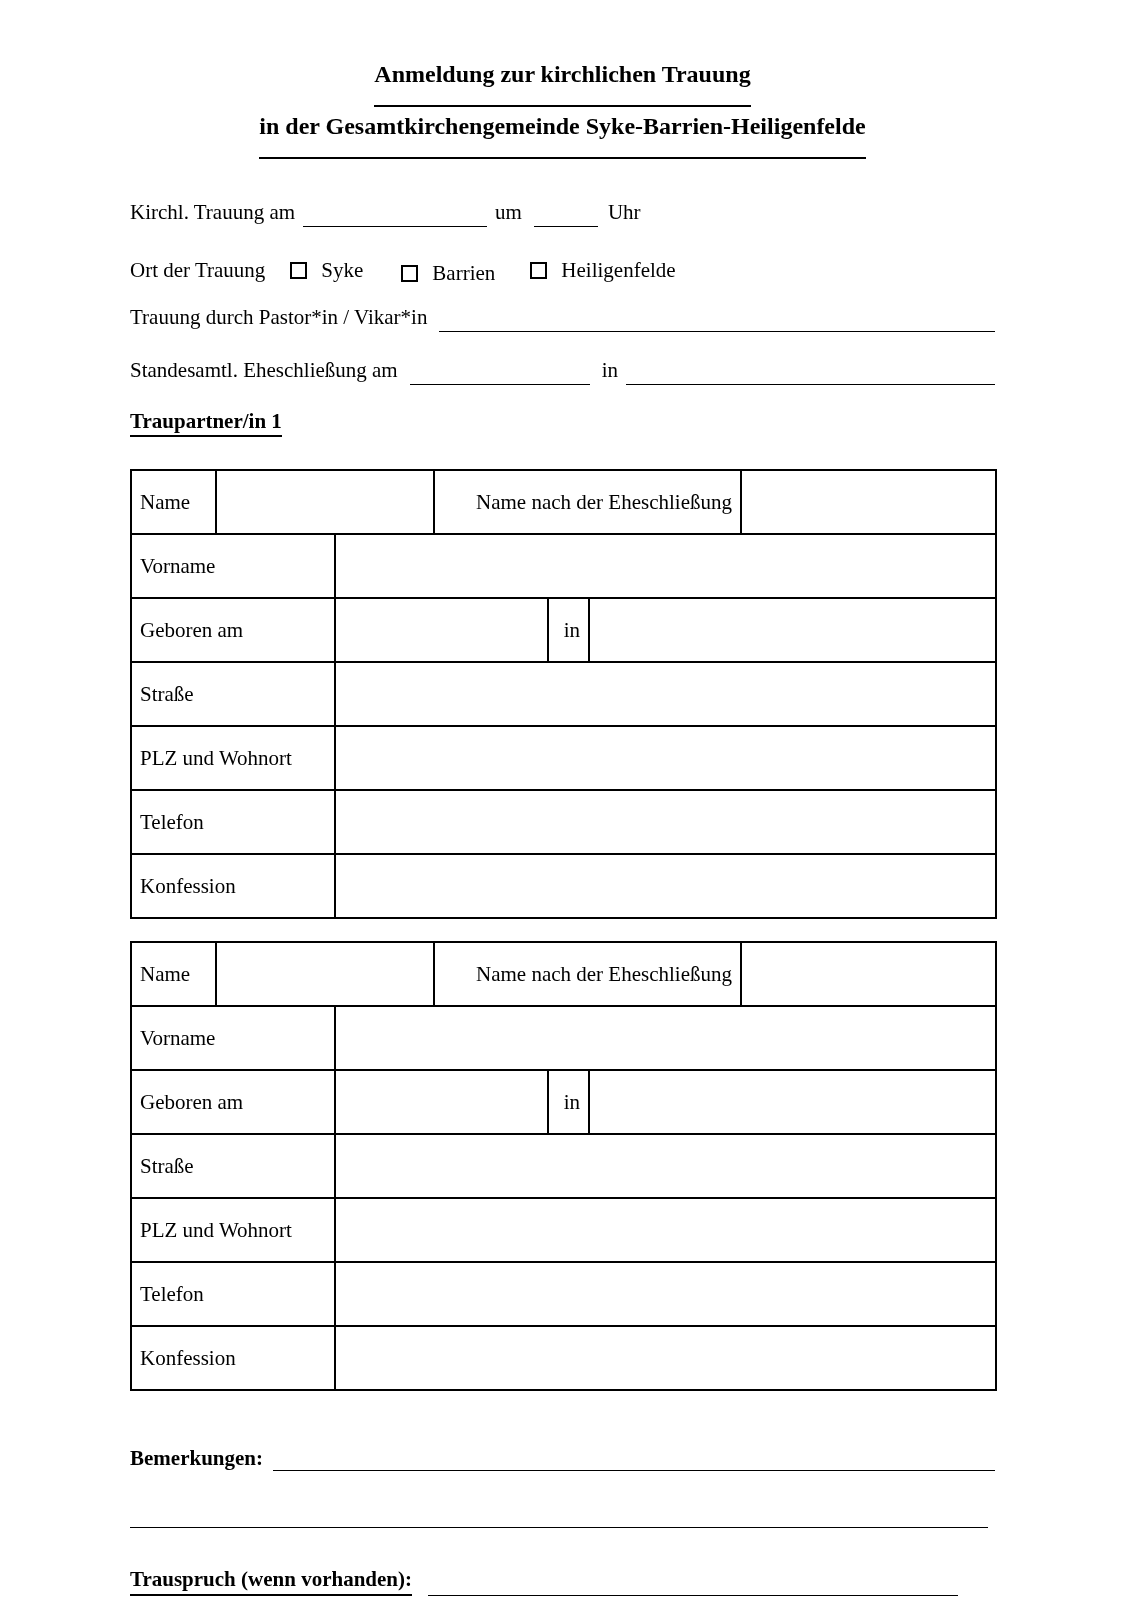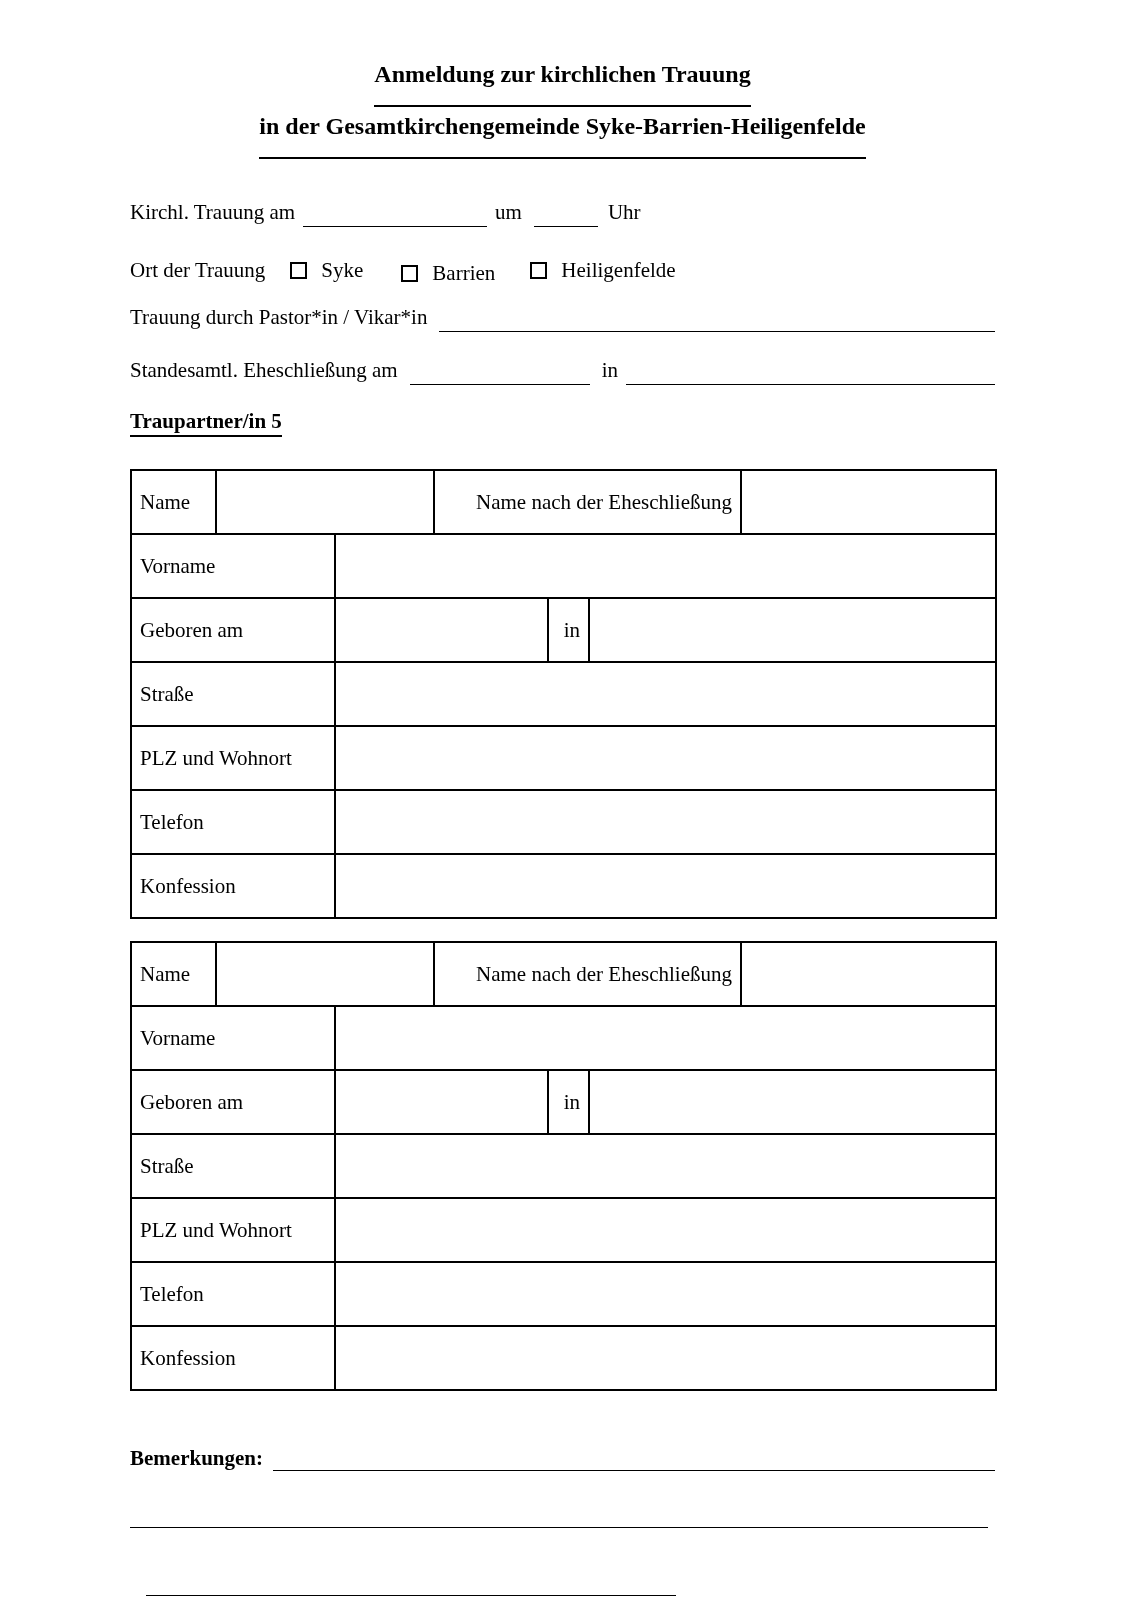--- a/index.html
+++ b/index.html
@@ -173,21 +173,21 @@
   </div>
 
   <div class="fieldline row-standesamt">
     <span>Standesamtl. Eheschließung am</span>
     <span class="blank w180 ml12"></span>
     <span class="ml12">in</span>
     <span class="blank grow ml8"></span>
   </div>
 
   <div class="section-heading h1">
-    <span class="u">Traupartner/in 5</span>
+    <span class="u">Traupartner/in 1</span>
   </div>
 
   <table class="ptable">
     <colgroup>
       <col style="width:85px">
         <col style="width:119px">
         <col style="width:99px">
       <col style="width:114px">
         <col style="width:41px">
         <col style="width:152px">
@@ -277,20 +277,21 @@
     </table>
 
   <div class="row-bemerk">
     <span class="bold">Bemerkungen:</span>
     <span class="blank grow ml10"></span>
   </div>
 
   <div class="full-line"></div>
 
   <div class="row-trauspruch">
+    <span class="bold label-underline">Trauspruch (wenn vorhanden):</span>
     <span class="blank grow ml12" style="max-width:530px; margin-left:16px;"></span>
   </div>
 
   <div class="row-unterschriften">
     <span class="bold label-underline">Unterschriften:</span>
     <span class="sig-line sig1"></span>
     <span class="sig-line sig2"></span>
   </div>
 
 </div>

